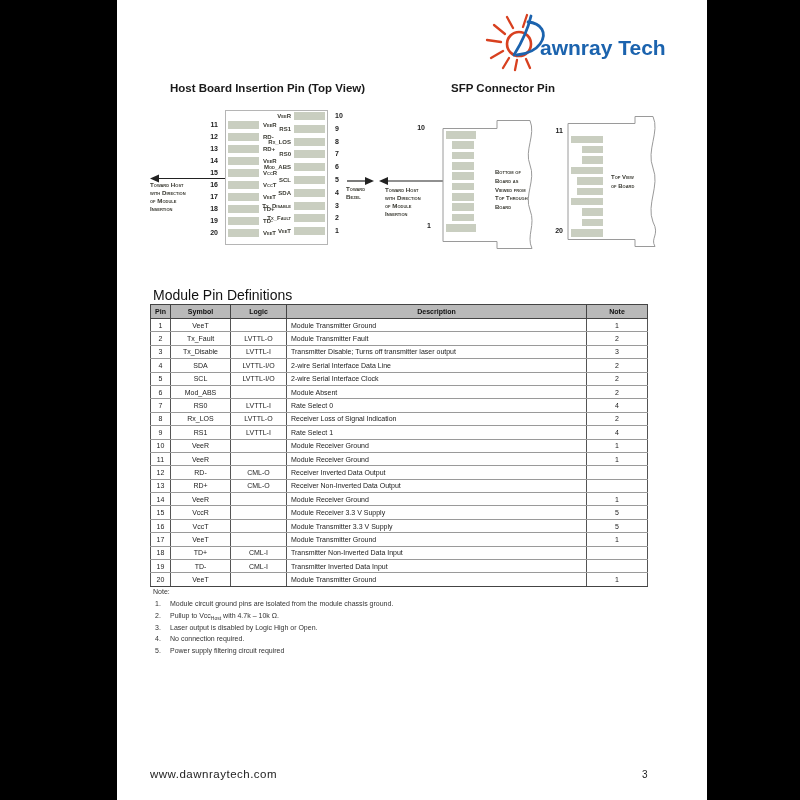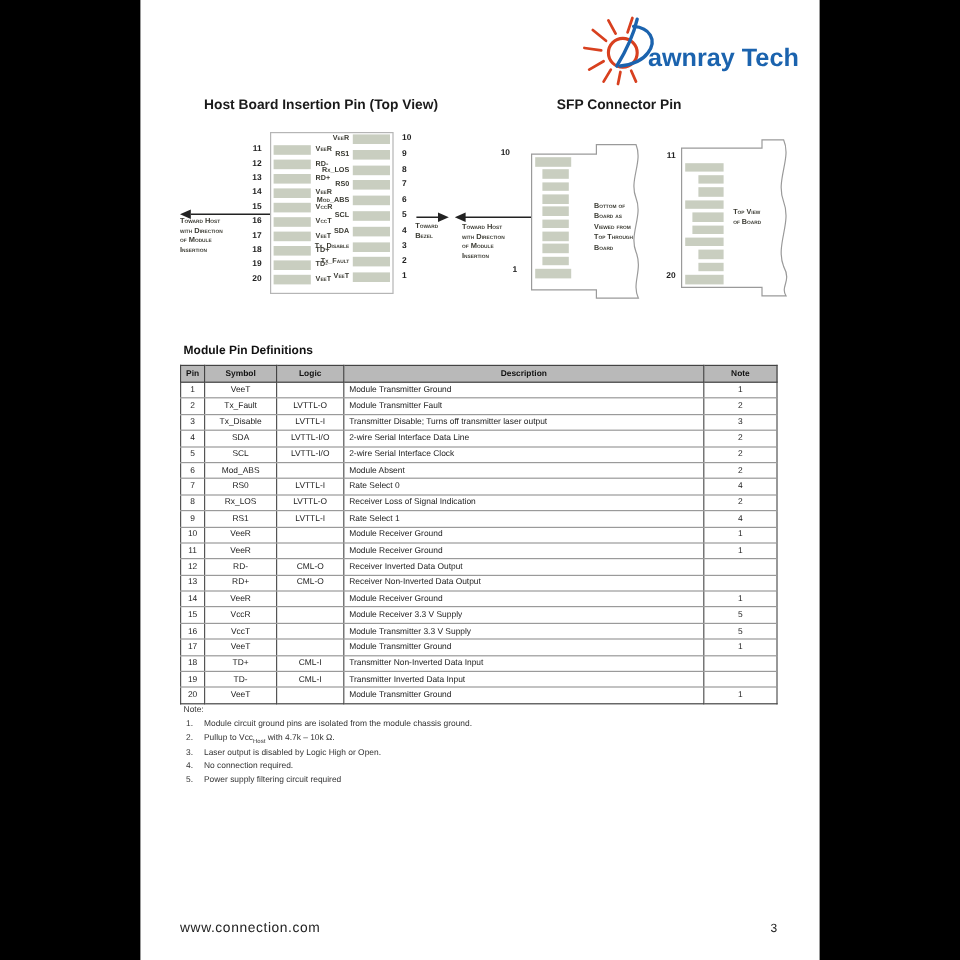--- a/index.html
+++ b/index.html
@@ -1,27 +1,27 @@
 <!DOCTYPE html>
 <html><head>
 <meta charset="utf-8">
 <style>
   html,body{margin:0;padding:0;width:800px;height:800px;background:#000;overflow:hidden;
     font-family:"Liberation Sans",sans-serif;}
   #stage{position:relative;width:800px;height:800px;background:#000;}
-  #page{position:absolute;left:117px;top:0;width:566px;height:800px;background:#fff;}
+  #page{position:absolute;left:117px;top:0;width:566px;height:800px;background:#fff;padding-left:24px;}
   .abs{position:absolute;}
   .section-title{font-size:11.5px;font-weight:bold;color:#1a1a1a;white-space:nowrap;}
   .dg-num{font-size:7px;font-weight:bold;color:#222;line-height:9px;white-space:nowrap;}
   .dg-label{font-size:6px;font-weight:bold;font-variant:small-caps;color:#3a3a32;line-height:8px;white-space:nowrap;}
   .dg-pad{background:#c9cec0;}
   .dg-caption{font-size:6px;font-weight:bold;font-variant:small-caps;color:#3a3a32;line-height:8px;white-space:nowrap;}
   .dg-smalltext{font-size:6.2px;font-weight:bold;font-variant:small-caps;color:#3a3a32;line-height:8px;white-space:nowrap;}
   #host-box{border:1px solid #b5b5b5;background:#fff;}
-  #table-title{font-size:10px;font-weight:bold;color:#111;}
+  #table-title{font-size:14px;font-weight:normal;color:#111;}
   #pin-table{border-collapse:collapse;table-layout:fixed;width:497px;border:1px solid #444;}
   #pin-table th{background:#b9b9b9;border:1px solid #444;font-size:7px;font-weight:bold;color:#111;
     height:13px;padding:0;line-height:12px;}
   #pin-table td{border-left:1px solid #555;border-right:1px solid #555;border-bottom:1px solid #9a9a9a;
     font-size:7px;color:#222;height:12.4px;line-height:11px;padding:0;text-align:center;white-space:nowrap;overflow:hidden;}
   #pin-table td.desc{text-align:left;padding-left:4px;}
   #pin-table tbody tr:last-child td{border-bottom:1px solid #444;}
   #notes-label{font-size:7px;color:#333;}
   .note-row{display:flex;height:11.8px;line-height:11px;}
   .note-num{width:15px;font-size:7px;color:#333;}
@@ -51,21 +51,21 @@
         </g>
       </g>
       <g>
         <path d="M144,10 C141,23 135,36 127,49" fill="none" stroke="#1b63ae" stroke-width="2.8" stroke-linecap="round"></path>
         <path d="M141,16 C154,17 161,27 153,38 C148,45 139,48 130,49" fill="none" stroke="#1b63ae" stroke-width="2.8" stroke-linecap="round"></path>
         <text x="153" y="49" font-family="Liberation Sans, sans-serif" font-size="21" font-weight="bold" fill="#1b63ae"><tspan id="logo-d" font-size="0"></tspan><tspan id="logo-rest">awnray Tech</tspan></text>
       </g>
     </svg>
 
     <div class="abs section-title" style="left:53px;top:82px;">Host Board Insertion Pin (Top View)</div>
-    <div class="abs section-title" style="left:347px;top:82px;">SFP Connector Pin</div>
+    <div class="abs section-title" style="left:334px;top:82px;">SFP Connector Pin</div>
 
     <svg class="abs" id="diagram-svg" style="left:0;top:100px;" width="566" height="170" viewBox="0 0 566 170">
       <g stroke="#222" stroke-width="1.2">
         <line x1="42" y1="78.5" x2="108" y2="78.5"></line>
         <polygon points="33,78.5 42,74.5 42,82.5" fill="#222" stroke="none"></polygon>
       </g>
       <g stroke="#222" stroke-width="1.2">
         <line x1="230" y1="81" x2="249" y2="81"></line>
         <polygon points="257,81 248,77 248,85" fill="#222" stroke="none"></polygon>
       </g>
@@ -258,21 +258,21 @@
         <div class="note-row">
           <div class="note-num">4.</div>
           <div class="note-txt">No connection required.</div>
         </div>
         <div class="note-row">
           <div class="note-num">5.</div>
           <div class="note-txt">Power supply filtering circuit required</div>
         </div>
       </div>
 
-    <div class="abs" id="footer-url" style="left:33px;top:768px;">www.connection.com</div>
+    <div class="abs" id="footer-url" style="left:33px;top:768px;">www.dawnraytech.com</div>
     <div class="abs" id="footer-page" style="left:525px;top:769px;">3</div>
   <div class="abs dg-num" style="left: 80px; top: 119.5px; width: 21px; text-align: right;">11</div>
       <div class="abs dg-pad" style="left: 111px; top: 120.5px; width: 31px; height: 8px;"></div>
       <div class="abs dg-label" style="left: 146px; top: 120.5px; width: 34px;">VeeR</div>
       <div class="abs dg-num" style="left: 80px; top: 131.55px; width: 21px; text-align: right;">12</div>
       <div class="abs dg-pad" style="left: 111px; top: 132.55px; width: 31px; height: 8px;"></div>
       <div class="abs dg-label" style="left: 146px; top: 132.55px; width: 34px;">RD-</div>
       <div class="abs dg-num" style="left: 80px; top: 143.6px; width: 21px; text-align: right;">13</div>
       <div class="abs dg-pad" style="left: 111px; top: 144.6px; width: 31px; height: 8px;"></div>
       <div class="abs dg-label" style="left: 146px; top: 144.6px; width: 34px;">RD+</div>

